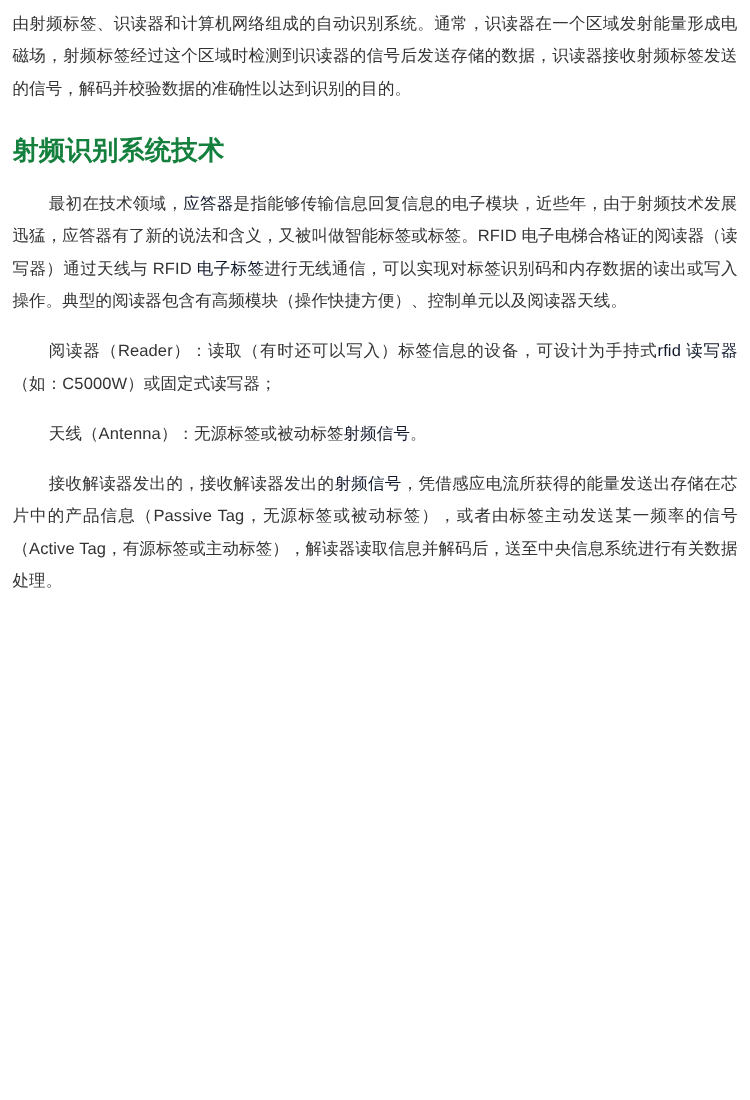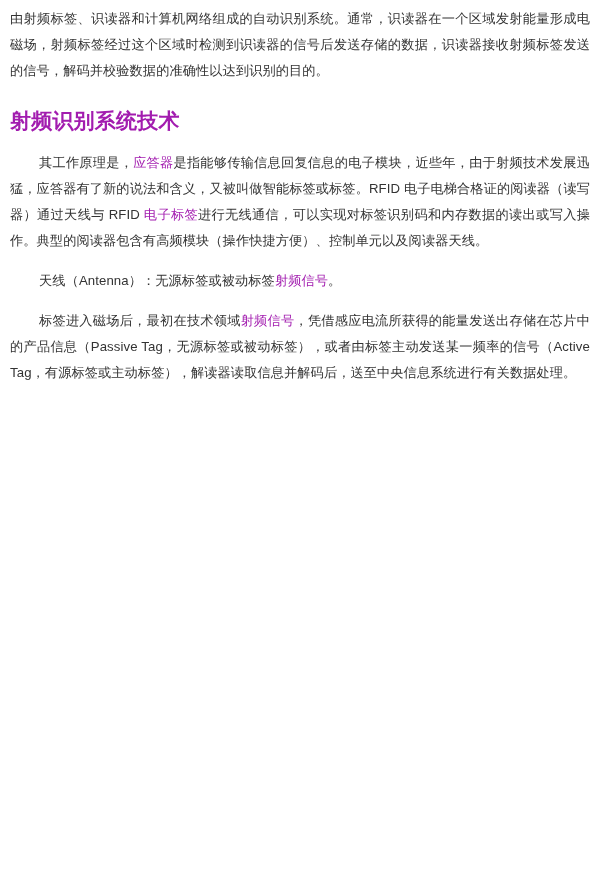--- a/index.html
+++ b/index.html
@@ -30,36 +30,37 @@
     color: #333333;
     letter-spacing: 0.1px;
   }
   p.indent {
     text-indent: 2.2em;
   }
   h2.heading {
     font-size: 21px;
     line-height: 30px;
     font-weight: bold;
-    color: #a21caf;
+    color: #15803d;
     margin: 22px 0 14px 0;
     letter-spacing: 0.2px;
   }
   a.link {
-    color: #a21caf;
+    color: #0f172a;
     text-decoration: none;
     cursor: pointer;
   }
   .spacer-top { height: 2px; }
 </style>
 </head>
 <body>
 
 <div class="page">
   <div class="spacer-top"></div>
   <div id="content">
       <p class="para"><span>由射频标签、识读器和计算机网络组成的自动识别系统。通常，识读器在一个区域发射能量形成电磁场，射频标签经过这个区域时检测到识读器的信号后发送存储的数据，识读器接收射频标签发送的信号，解码并校验数据的准确性以达到识别的目的。</span></p>
       <h2 class="heading">射频识别系统技术</h2>
-      <p class="para indent"><span>其工作原理是，</span><a class="link">应答器</a><span>是指能够传输信息回复信息的电子模块，近些年，由于射频技术发展迅猛，应答器有了新的说法和含义，又被叫做智能标签或标签。RFID 电子电梯合格证的阅读器（读写器）通过天线与 RFID </span><a class="link">电子标签</a><span>进行无线通信，可以实现对标签识别码和内存数据的读出或写入操作。典型的阅读器包含有高频模块（操作快捷方便）、控制单元以及阅读器天线。</span></p>
+      <p class="para indent"><span>最初在技术领域，</span><a class="link">应答器</a><span>是指能够传输信息回复信息的电子模块，近些年，由于射频技术发展迅猛，应答器有了新的说法和含义，又被叫做智能标签或标签。RFID 电子电梯合格证的阅读器（读写器）通过天线与 RFID </span><a class="link">电子标签</a><span>进行无线通信，可以实现对标签识别码和内存数据的读出或写入操作。典型的阅读器包含有高频模块（操作快捷方便）、控制单元以及阅读器天线。</span></p>
+      <p class="para indent"><span>阅读器（Reader）：读取（有时还可以写入）标签信息的设备，可设计为手持式</span><a class="link">rfid 读写器</a><span>（如：C5000W）或固定式读写器；</span></p>
       <p class="para indent"><span>天线（Antenna）：无源标签或被动标签</span><a class="link">射频信号</a><span>。</span></p>
-      <p class="para indent"><span>标签进入磁场后，最初在技术领域</span><a class="link">射频信号</a><span>，凭借感应电流所获得的能量发送出存储在芯片中的产品信息（Passive Tag，无源标签或被动标签），或者由标签主动发送某一频率的信号（Active Tag，有源标签或主动标签），解读器读取信息并解码后，送至中央信息系统进行有关数据处理。</span></p>
+      <p class="para indent"><span>接收解读器发出的，接收解读器发出的</span><a class="link">射频信号</a><span>，凭借感应电流所获得的能量发送出存储在芯片中的产品信息（Passive Tag，无源标签或被动标签），或者由标签主动发送某一频率的信号（Active Tag，有源标签或主动标签），解读器读取信息并解码后，送至中央信息系统进行有关数据处理。</span></p>
     </div>
 </div>
 
 </body></html>

